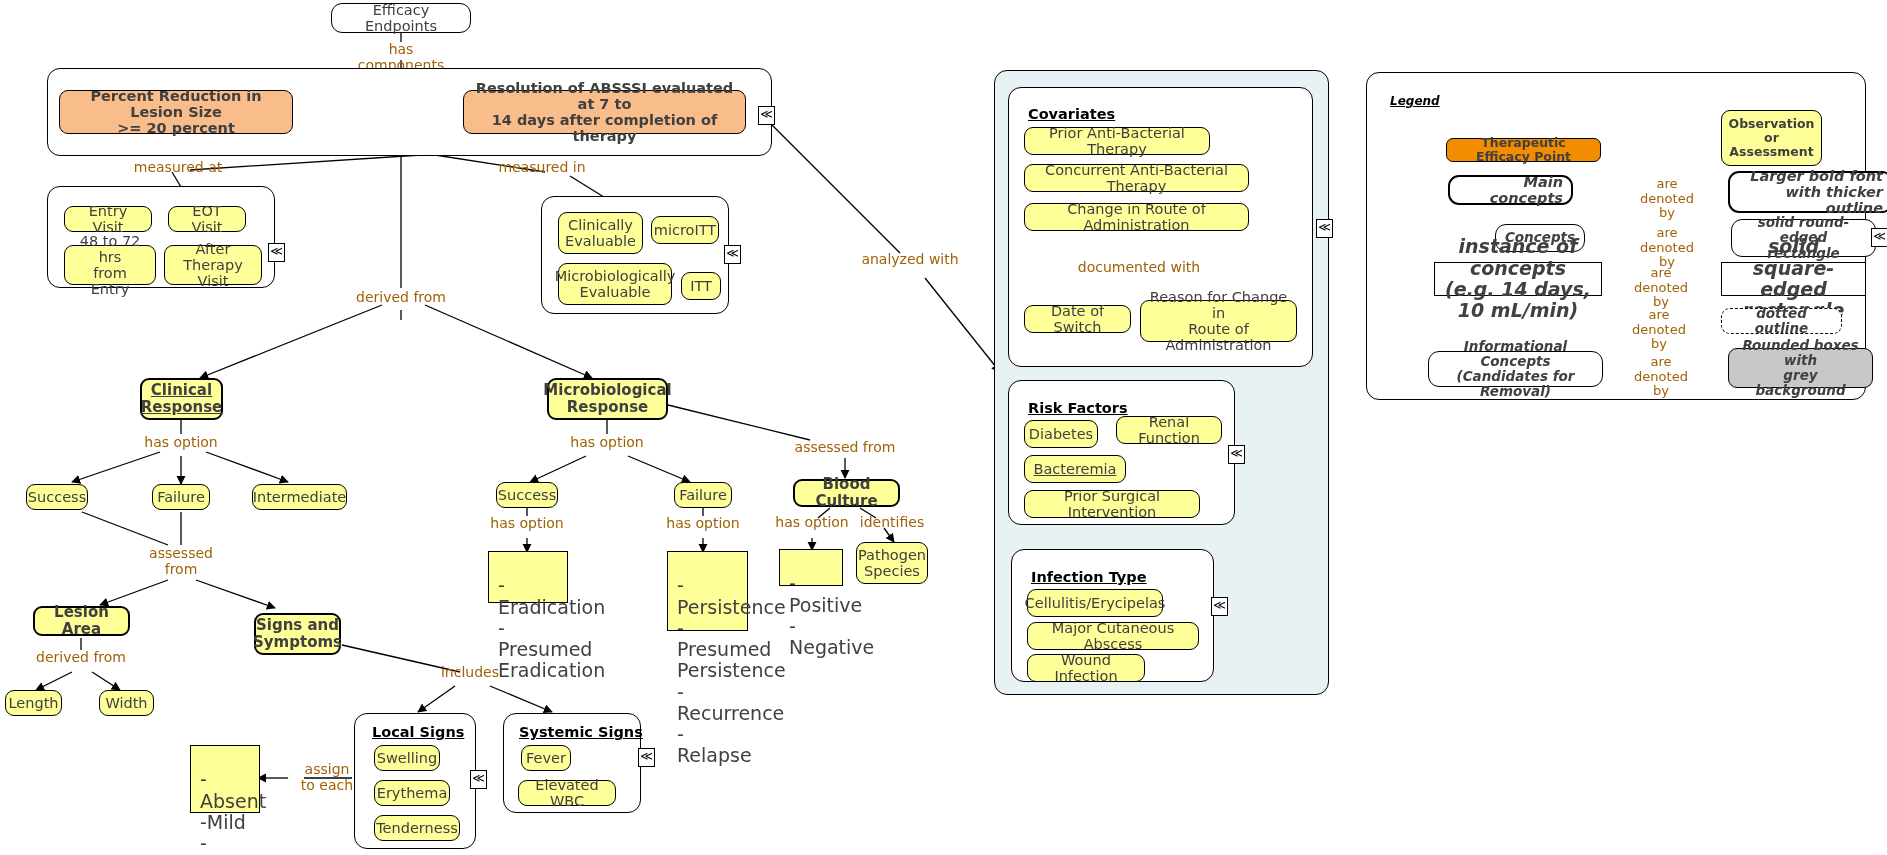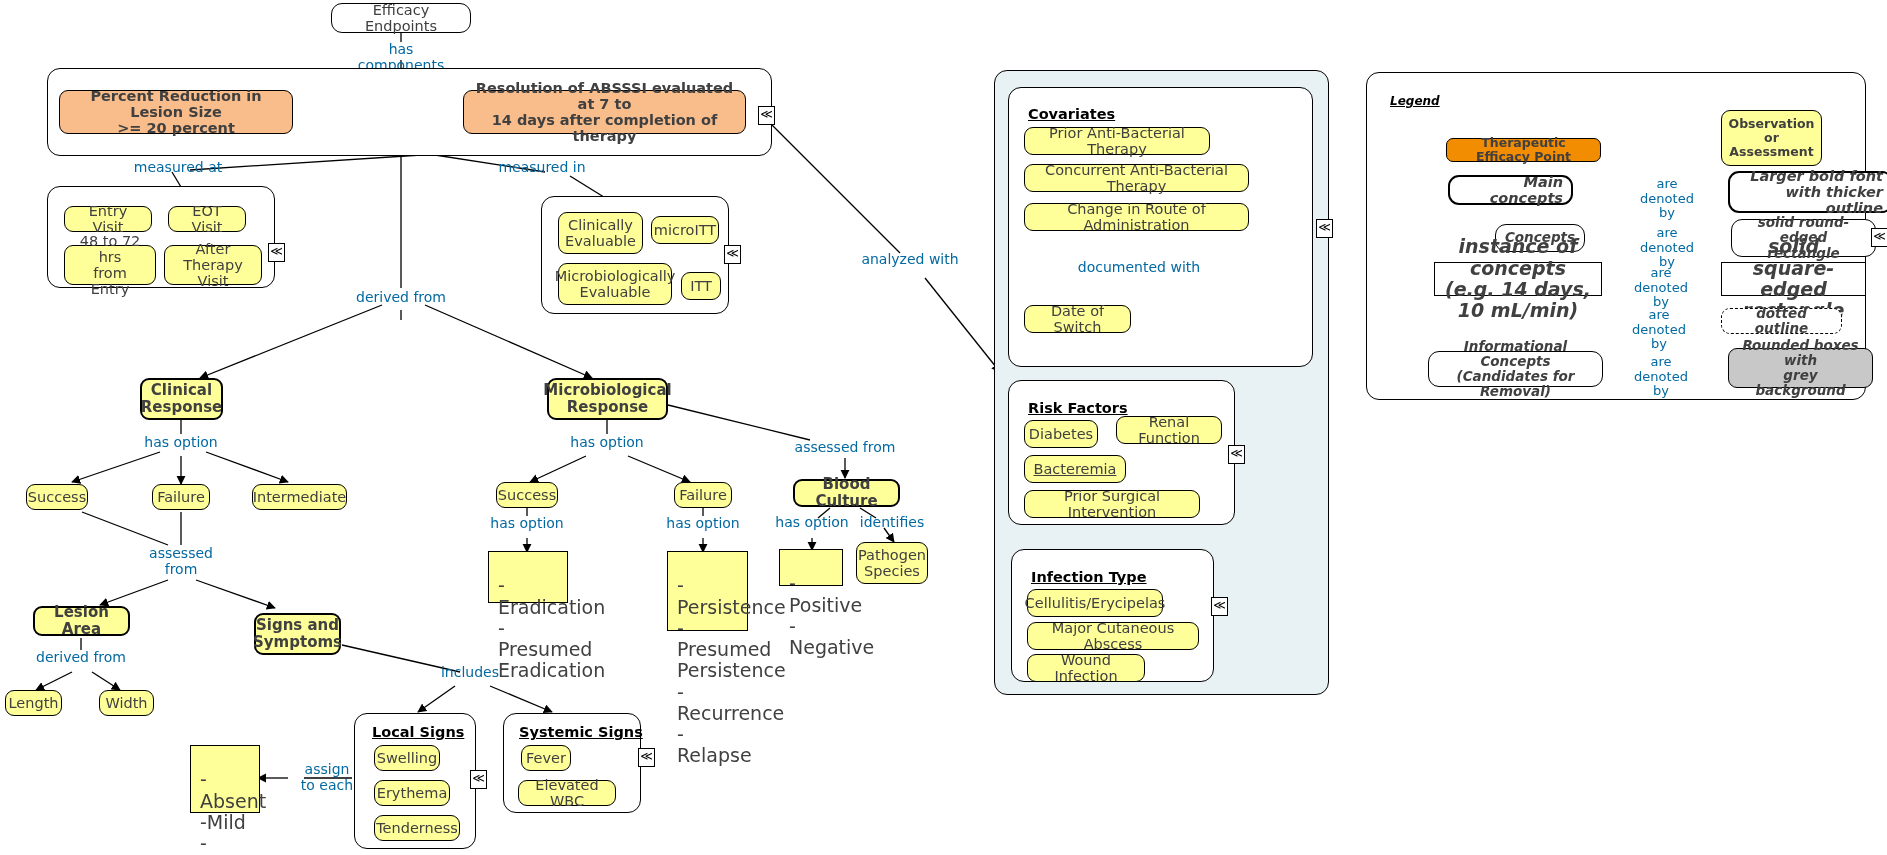--- a/index.html
+++ b/index.html
@@ -146,21 +146,21 @@
   .plain-round {
     background: #ffffff;
     border: 1.6px solid #000;
     border-radius: 11px;
     font-size: 14.5px;
     padding: 3px 10px;
   }
   .edge-label {
     position: absolute;
     font-size: 14px;
-    color: #0369a1;
+    color: #a16207;
     text-align: center;
     white-space: pre-line;
     line-height: 1.12;
   }
   .legend-title {
     position: absolute;
     font-size: 12px;
     font-weight: bold;
     font-style: italic;
     text-decoration: underline;
@@ -317,21 +317,21 @@
   </div>
   <div class="node concept" style="left:681px; top:272px; width:40px; height:28px;">
     <span>ITT</span>
   </div>
   <div class="handle" style="left:724px; top:245px;">≪</div>
 
   <div class="edge-label" style="left:351px; top:290px; width:100px;">derived from</div>
 
   <div class="edge-label" style="left:855px; top:252px; width:110px;">analyzed with</div>
 
-  <div class="node main-concept" style="left:140px; top:378px; width:83px; height:42px;">
+  <div class="node main-concept" style="left:140px; top:378px; width:83px; height:42px;text-decoration:underline;">
     <span>Clinical
 Response</span>
   </div>
   <div class="edge-label" style="left:131px; top:435px; width:100px;">has option</div>
 
   <div class="node concept" style="left:26px; top:484px; width:62px; height:26px;">
     <span>Success</span>
   </div>
   <div class="node concept" style="left:152px; top:484px; width:58px; height:26px;">
     <span>Failure</span>
@@ -448,20 +448,24 @@
   <div class="node concept" style="left:1024px; top:164px; width:225px; height:28px;">
     <span>Concurrent Anti-Bacterial Therapy</span>
   </div>
   <div class="node concept" style="left:1024px; top:203px; width:225px; height:28px;">
     <span>Change in Route of Administration</span>
   </div>
   <div class="edge-label" style="left:1077px; top:260px; width:124px;">documented with</div>
   <div class="node concept" style="left:1024px; top:305px; width:107px; height:28px;">
     <span>Date of Switch</span>
   </div>
+  <div class="node concept" style="left:1140px; top:300px; width:157px; height:42px;">
+    <span>Reason for Change in
+Route of Administration</span>
+  </div>
   <div class="handle" style="left:1316px; top:219px;">≪</div>
 
   <div class="group-box" style="left:1008px; top:380px; width:227px; height:145px;"></div>
   <div class="group-title" style="left:1028px; top:400px;">Risk Factors</div>
   <div class="node concept" style="left:1024px; top:420px; width:74px; height:28px;">
     <span>Diabetes</span>
   </div>
   <div class="node concept" style="left:1116px; top:416px; width:106px; height:28px;">
     <span>Renal Function</span>
   </div>

